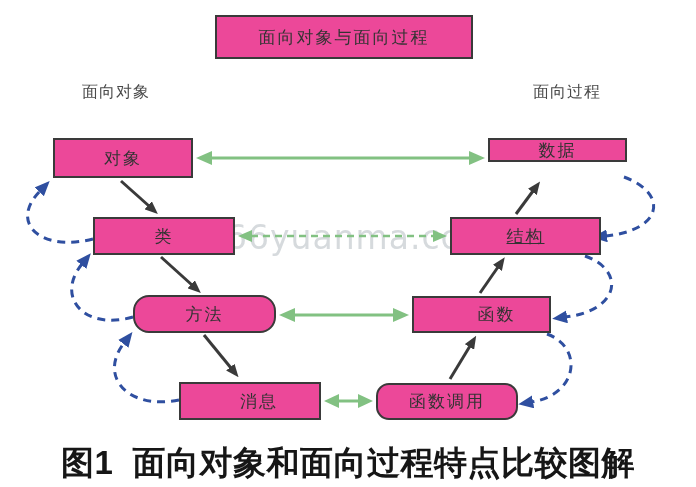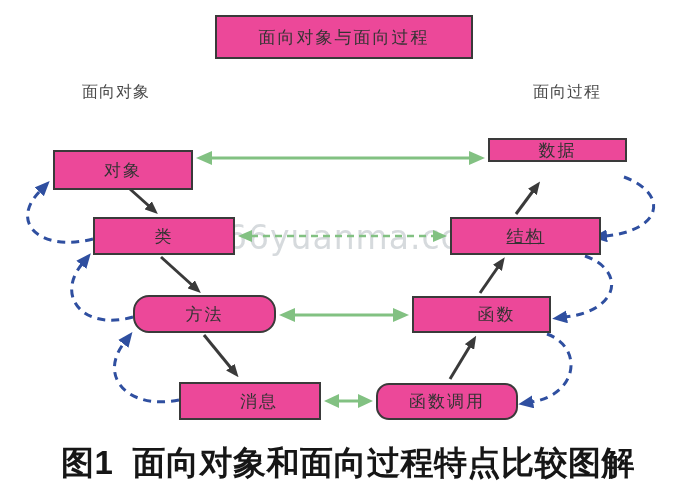--- a/index.html
+++ b/index.html
@@ -26,21 +26,21 @@
   .col-label{
     position:absolute;z-index:3;font-size:16px;color:#4a4a4a;letter-spacing:1px;
   }
   .caption{
     position:absolute;left:0;top:441px;width:100%;z-index:3;
     text-align:center;font-size:33px;font-weight:bold;color:#161616;
     letter-spacing:0.5px;white-space:pre;
   }
   
   .n-title {left:215px;top:15px;width:258px;height:44px;}
-  .n-object{left:53px; top:138px;width:140px;height:40px;margin-top:12px;}
+  .n-object{left:53px; top:138px;width:140px;height:40px;}
   .n-data  {left:488px;top:138px;width:139px;height:24px;}
   .n-class {left:93px; top:217px;width:142px;height:38px;}
   .n-struct{left:450px;top:217px;width:151px;height:38px;text-decoration:underline;}
   .n-method{left:133px;top:295px;width:143px;height:38px;border-radius:16px;}
   .n-func  {left:412px;top:296px;width:139px;height:37px;padding-left:30px;}
   .n-msg   {left:179px;top:382px;width:142px;height:38px;padding-left:18px;}
   .n-call  {left:376px;top:383px;width:142px;height:37px;border-radius:13px;}
   .l-left {left:82px; top:82px;text-align:right;}
   .l-right{left:533px;top:82px;}
 </style>

